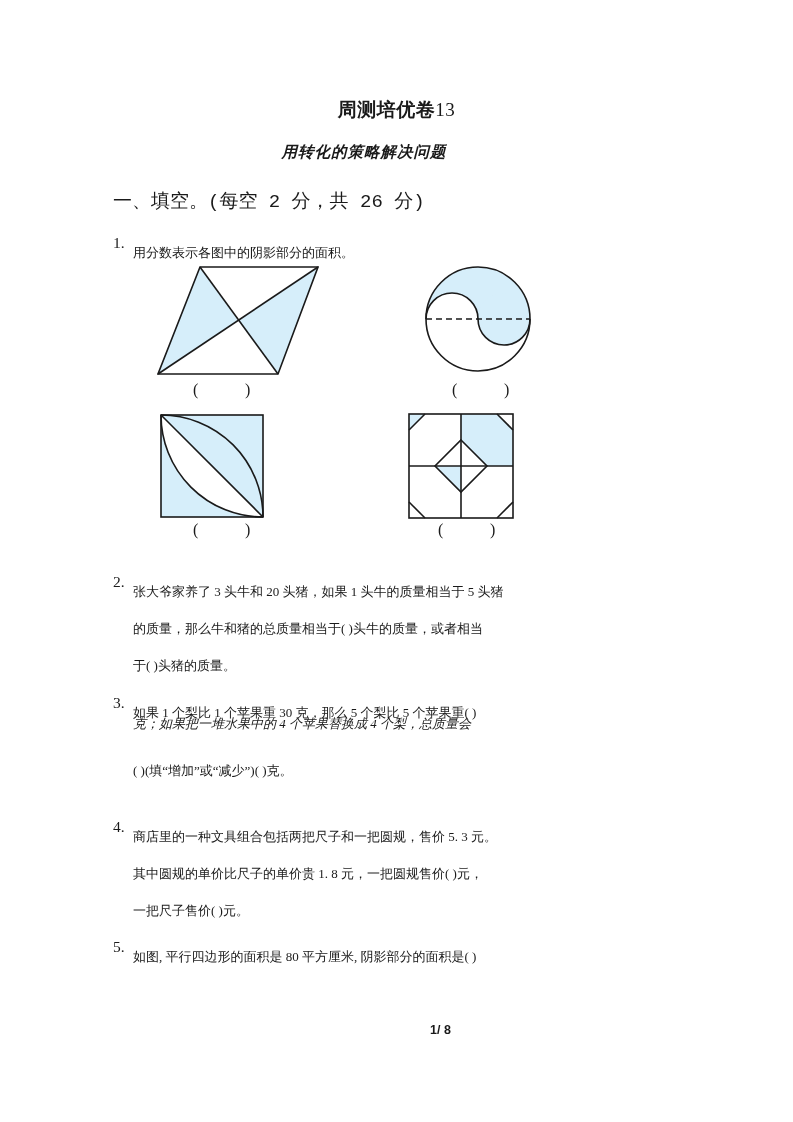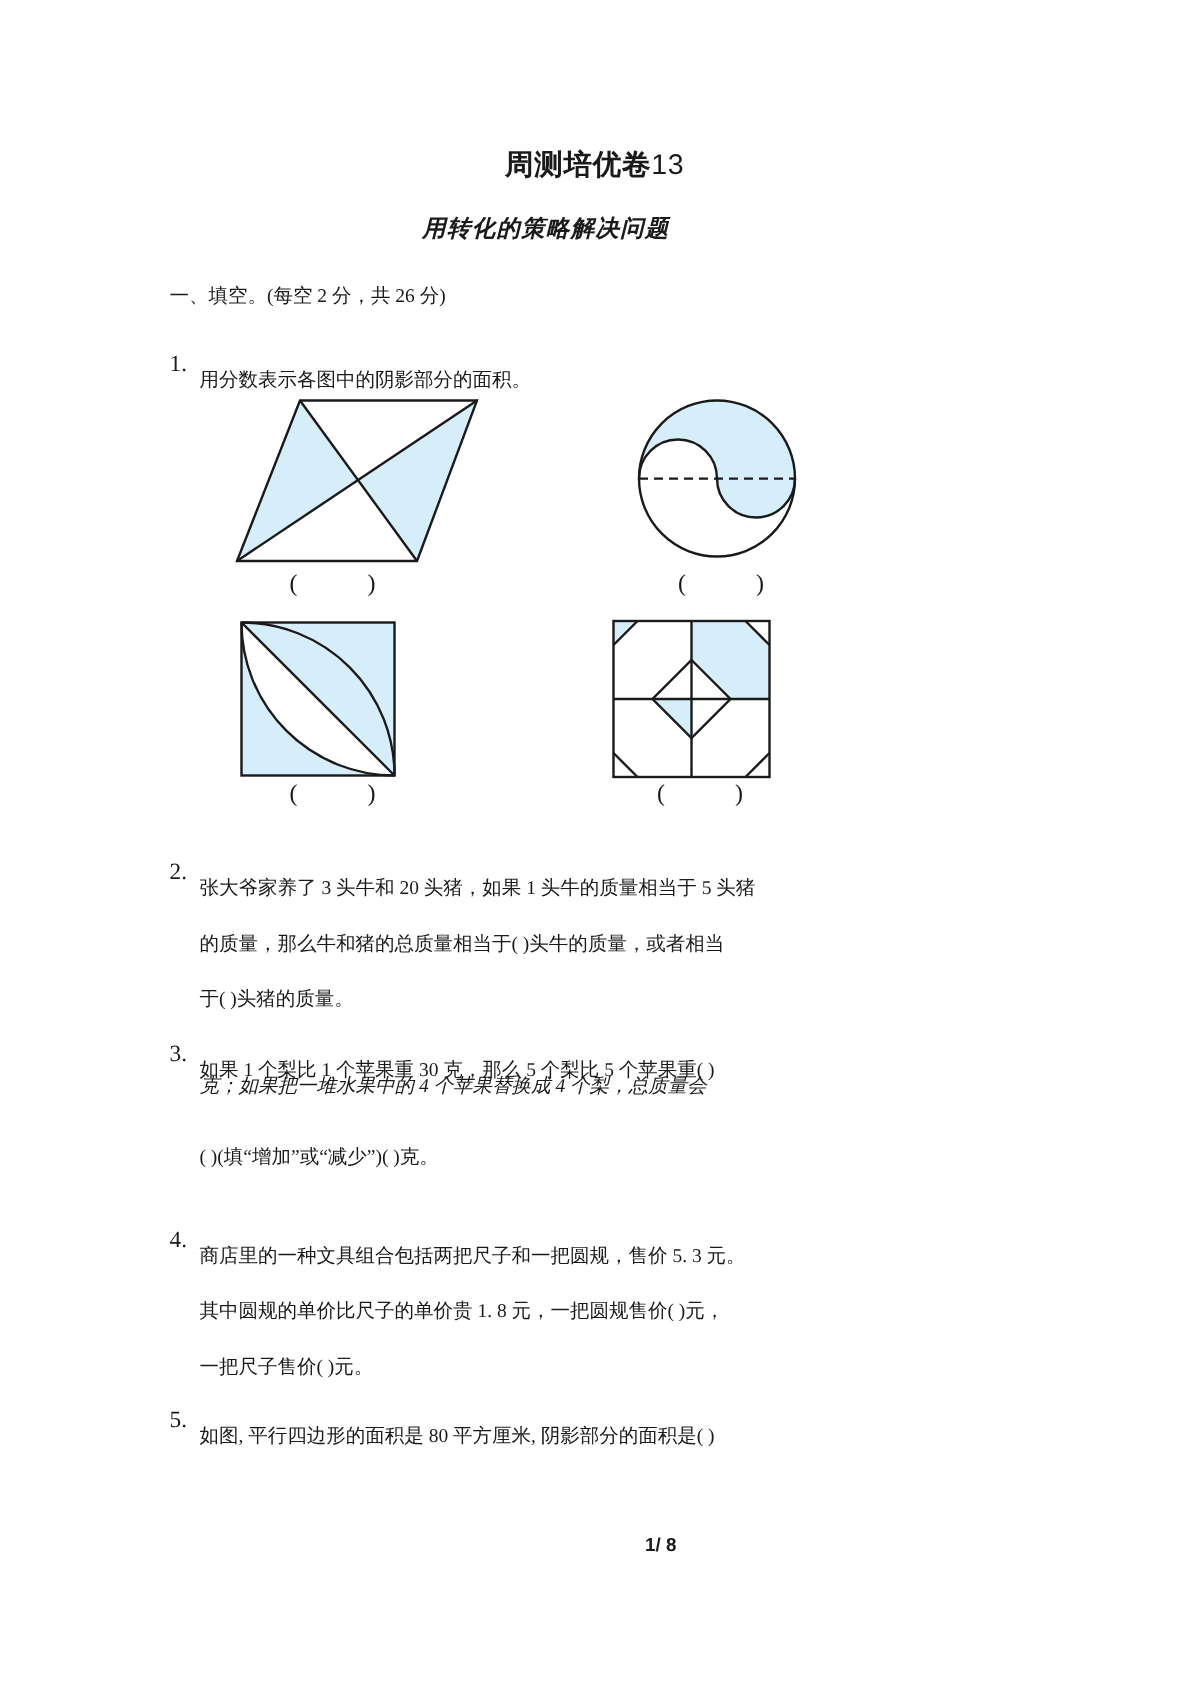--- a/index.html
+++ b/index.html
@@ -24,38 +24,39 @@
   .title-main {
     position: absolute;
     left: 0; top: 97px;
     width: 793px;
     text-align: center;
     font-size: 19px;
     font-weight: bold;
     letter-spacing: 0.5px;
   }
   .title-main .num {
-    font-family: Liberation Sans, sans-serif;
+    font-family: Liberation Serif, serif;
     font-weight: normal;
     font-size: 19px;
   }
   .title-sub {
     position: absolute;
     left: 0; top: 142px;
     width: 728px;
     text-align: center;
     font-size: 15.5px;
     font-weight: bold;
     font-style: italic;
     letter-spacing: 1px;
   }
   .section-head {
     position: absolute;
     left: 113px; top: 188px;
-    font-size: 13px;
+    font-size: 19px;
+    font-family: Liberation Mono, monospace;
   }
   .q-num {
     position: absolute;
     font-size: 15.5px;
   }
   .q-body {
     position: absolute;
     font-size: 13px;
     line-height: 37px;
   }

